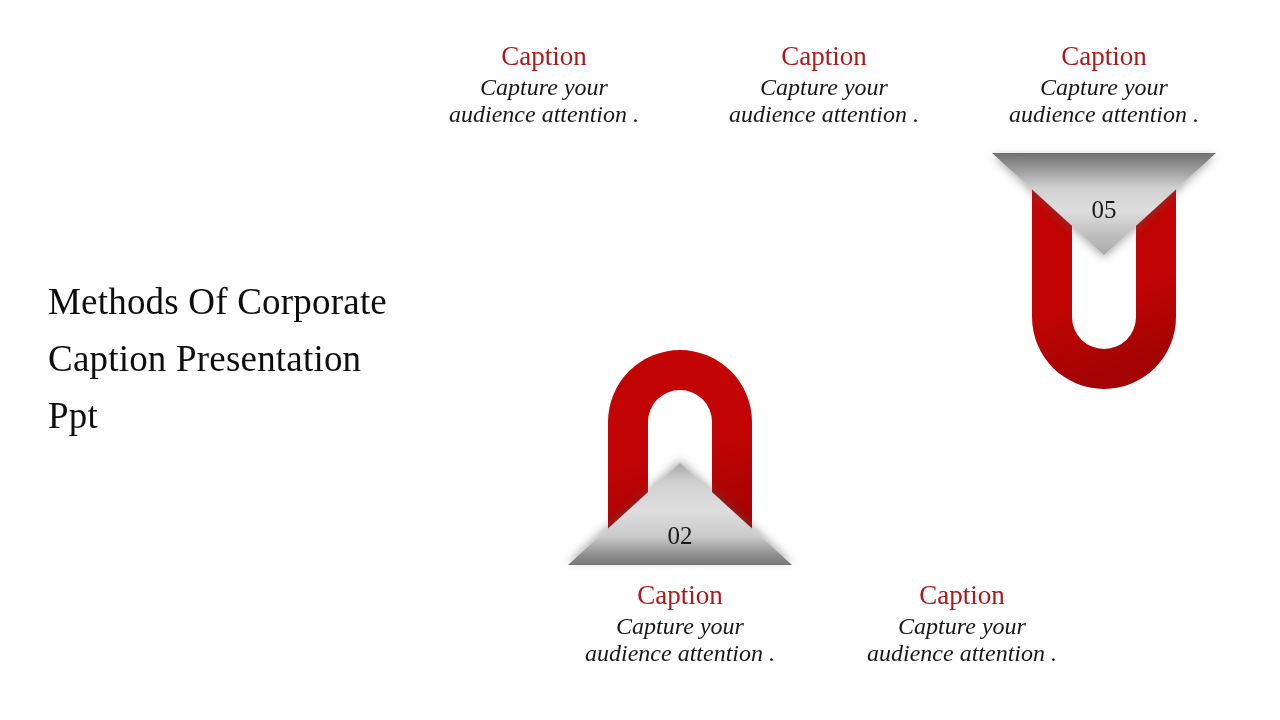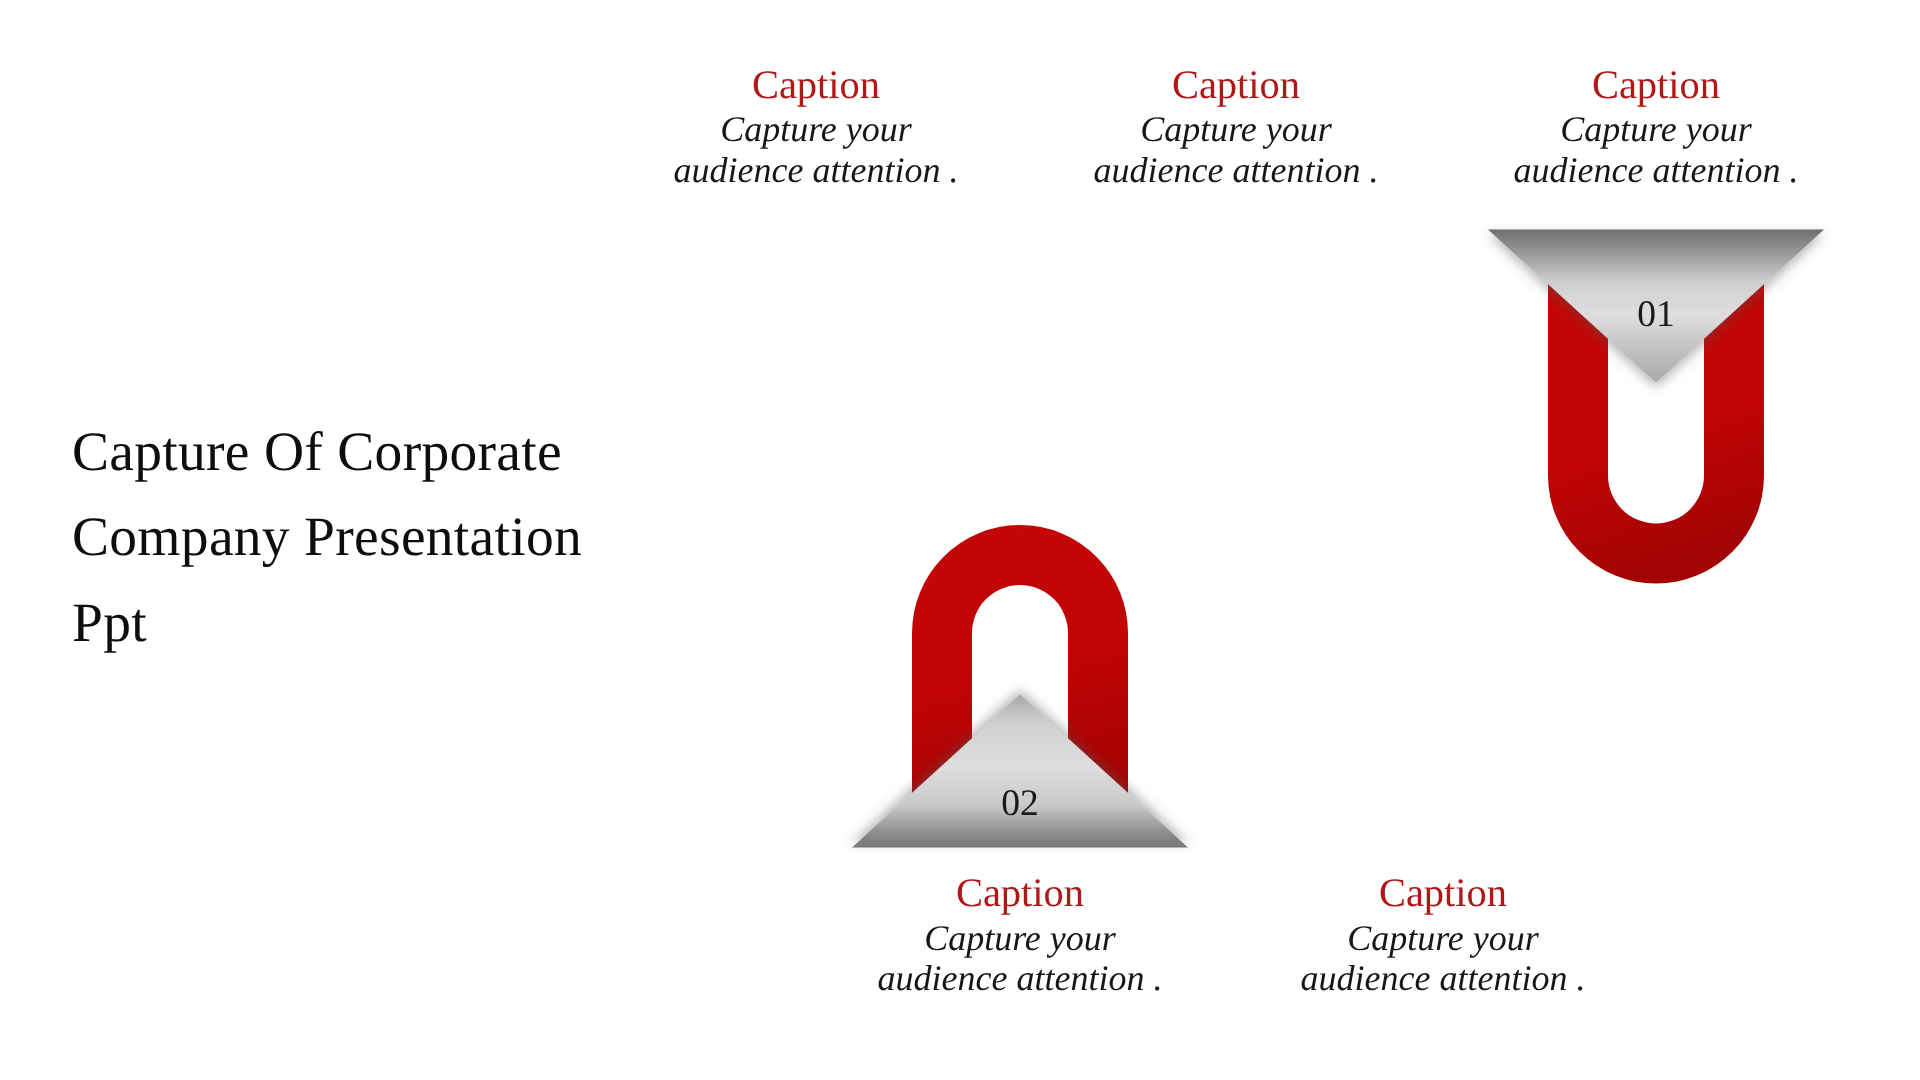--- a/index.html
+++ b/index.html
@@ -78,21 +78,21 @@
     text-align: center;
     width: 60px;
     font-weight: 400;
   }
 </style>
 </head>
 <body>
 
 <div id="slide-root">
 
-  <h1 id="slide-title">Capture Of Corporate Company Presentation Ppt</h1>
+  <h1 id="slide-title">Methods Of Corporate Caption Presentation Ppt</h1>
 
   <div id="diagram">
 
     <svg width="0" height="0" style="position:absolute" aria-hidden="true">
       <defs>
         <linearGradient id="gradTriDown" x1="0" y1="0" x2="0" y2="1">
           <stop offset="0%" stop-color="#6e6e6e"></stop>
           <stop offset="10%" stop-color="#8a8a8a"></stop>
           <stop offset="34%" stop-color="#cfcfcf"></stop>
           <stop offset="56%" stop-color="#dedede"></stop>
@@ -134,21 +134,21 @@
     <div class="caption-block" style="left:694px; top:42px;">
       <p class="caption-title">Caption</p>
       <p class="caption-body">Capture your audience attention .</p>
     </div>
 
     <div class="node" style="left:992px; top:153px;">
       <svg class="shape-svg" width="224" height="250" viewBox="0 0 224 250">
         <path d="M40 30 h40 v134 a32 32 0 0 0 64 0 V30 h40 v134 a72 72 0 0 1 -144 0 Z" fill="url(#gradRedU)"></path>
         <polygon points="0,0 224,0 112,102" fill="url(#gradTriDown)" filter="url(#softShadowDown)"></polygon>
       </svg>
-      <div class="node-number" style="left:82px; top:44px;">01</div>
+      <div class="node-number" style="left:82px; top:44px;">05</div>
     </div>
     <div class="caption-block" style="left:974px; top:42px;">
       <p class="caption-title">Caption</p>
       <p class="caption-body">Capture your audience attention .</p>
     </div>
 
     <div class="node" style="left:568px; top:336px;">
       <svg class="shape-svg" width="224" height="230" viewBox="0 0 224 230">
         <path d="M40 200 V 86 a72 72 0 0 1 144 0 V200 h-40 V86 a32 32 0 0 0 -64 0 V200 Z" fill="url(#gradRedArch)"></path>
         <polygon points="0,229 224,229 112,127" fill="url(#gradTriUp)" filter="url(#softShadowUp)"></polygon>

